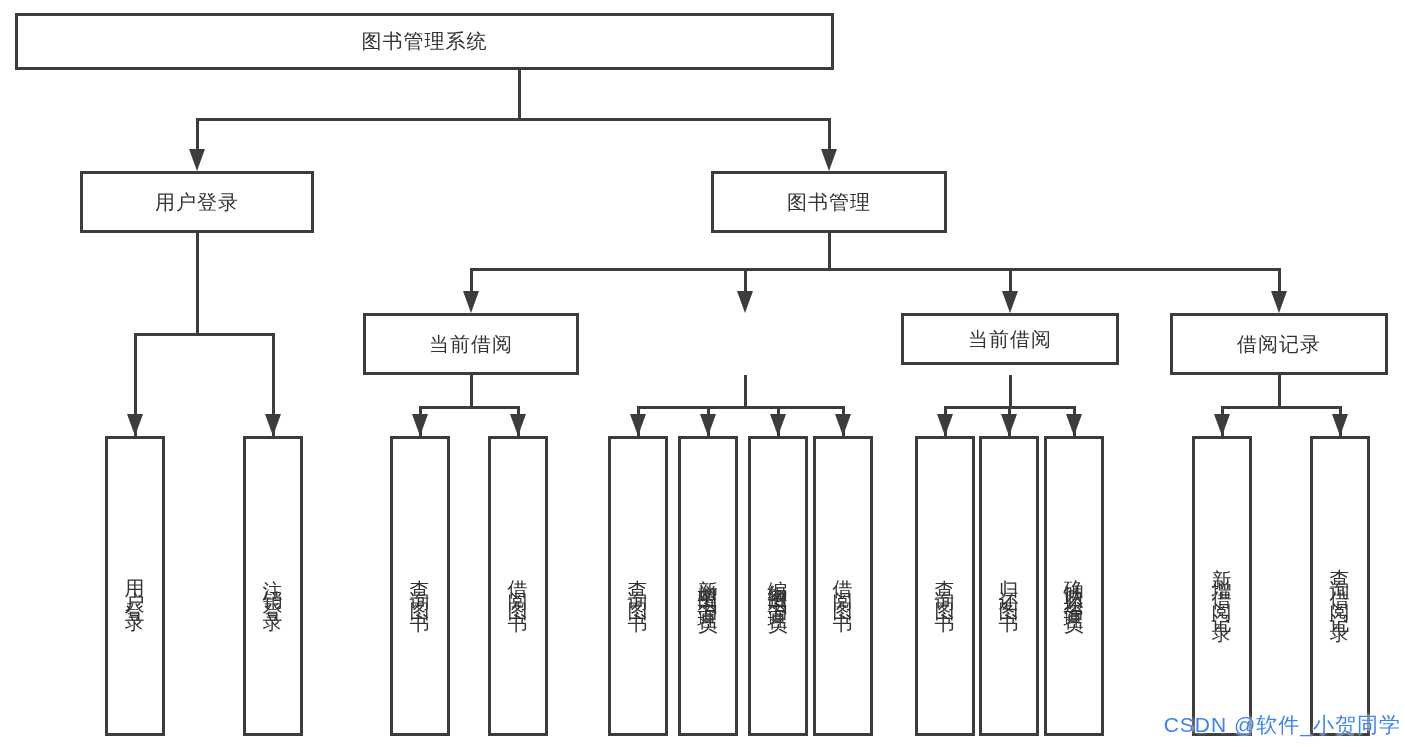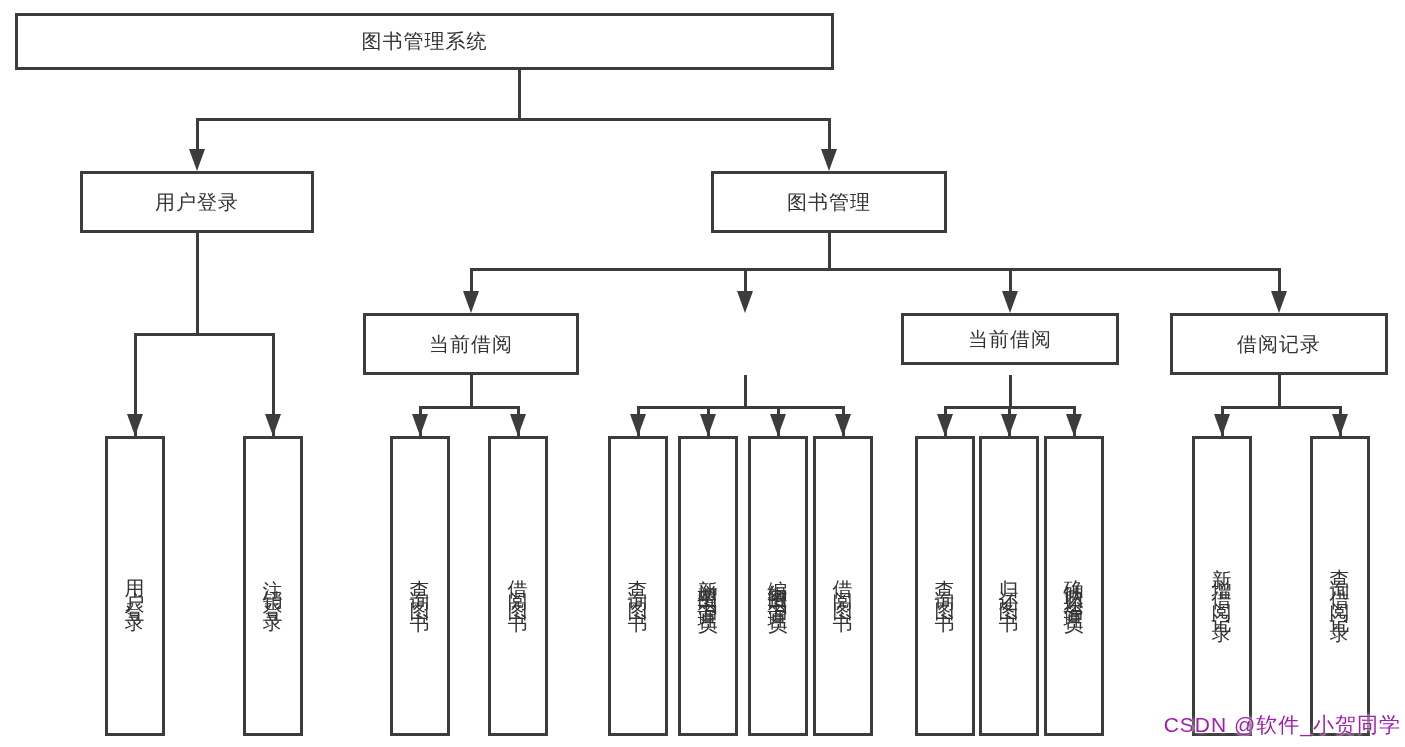--- a/index.html
+++ b/index.html
@@ -59,21 +59,21 @@
     border-left: 8px solid transparent;
     border-right: 8px solid transparent;
     border-top: 22px solid #3c3c3c;
     z-index: 1;
   }
   .watermark {
     position: absolute;
     right: 4px;
     top: 711px;
     font-size: 21px;
-    color: #a21caf;
+    color: #3b82f6;
     text-shadow: 0 0 2px #ffffff, 0 0 4px #ffffff;
     z-index: 3;
     letter-spacing: 1px;
   }
 </style>
 </head>
 <body>
 
 <div id="canvas">
 

